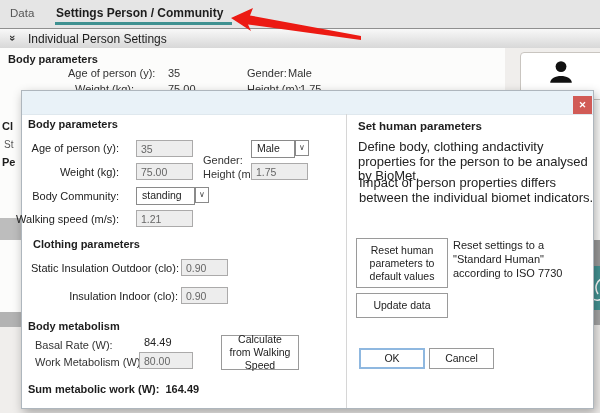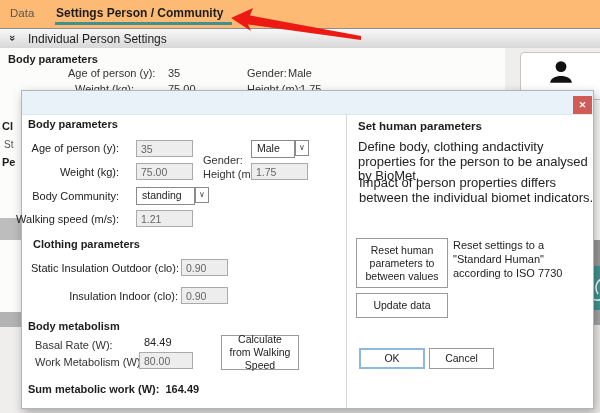--- a/index.html
+++ b/index.html
@@ -3,21 +3,21 @@
 <meta charset="utf-8">
 <style>
   html,body{margin:0;padding:0;}
   .screen{
     position:relative;width:600px;height:413px;overflow:hidden;
     font-family:"Liberation Sans",sans-serif;background:#ffffff;
     font-size:11px;color:#333;
   }
   .abs{position:absolute;white-space:nowrap;}
   
-  .tabbar{position:absolute;left:0;top:0;width:600px;height:28px;background:#fdba74;}
+  .tabbar{position:absolute;left:0;top:0;width:600px;height:28px;background:#e5e5e5;}
   .tab-inactive{position:absolute;left:10px;top:7px;color:#555;font-size:11.5px;}
   .tab-active{position:absolute;left:56px;top:6px;color:#1d1d1d;font-weight:bold;font-size:12px;}
   .tab-underline{position:absolute;left:55px;top:22px;width:177px;height:3px;background:#3f9191;}
   
   .sectionbar{position:absolute;left:0;top:28px;width:600px;height:20px;
     background:linear-gradient(#f8f8f8,#d6d6d6);
     border-top:1px solid #8f8f8f;border-bottom:1px solid #9e9e9e;}
   .collapse-ic{position:absolute;left:10px;top:3px;font-weight:bold;color:#333;
     transform:rotate(90deg);font-size:11px;}
   .section-label{position:absolute;left:28px;top:3px;font-size:12px;color:#1d1d1d;}
@@ -161,21 +161,21 @@
     <div class="abs" style="left:6px;top:292px;font-weight:bold;color:#1d1d1d;">
       <span>Sum metabolic work (W):</span>
       <span style="margin-left:3px;">164.49</span>
     </div>
 
     <span class="h1" style="left:336px;top:29px;font-size:11.5px;text-align:right;">Set human parameters</span>
 
     <div class="para" style="left:336px;top:49px;width:235px;">Define body, clothing andactivity properties for the person to be analysed by BioMet.</div>
     <div class="para" style="left:337px;top:85px;width:235px;">Impact of person properties differs between the individual biomet indicators.</div>
 
-    <button class="btn" style="left:334px;top:147px;width:92px;height:50px;">Reset human parameters to between values</button>
+    <button class="btn" style="left:334px;top:147px;width:92px;height:50px;">Reset human parameters to default values</button>
     <div class="note" style="left:431px;top:147px;width:112px;">Reset settings to a "Standard Human" according to ISO 7730</div>
 
     <button class="btn" style="left:334px;top:202px;width:92px;height:25px;">Update data</button>
 
     <button class="btn" style="left:407px;top:257px;width:65px;height:21px;">Cancel</button>
     <button class="btn" style="left:337px;top:257px;width:66px;height:21px;border:2px solid #8fb8e0;">OK</button>
   </div>
 
 </div>
 

